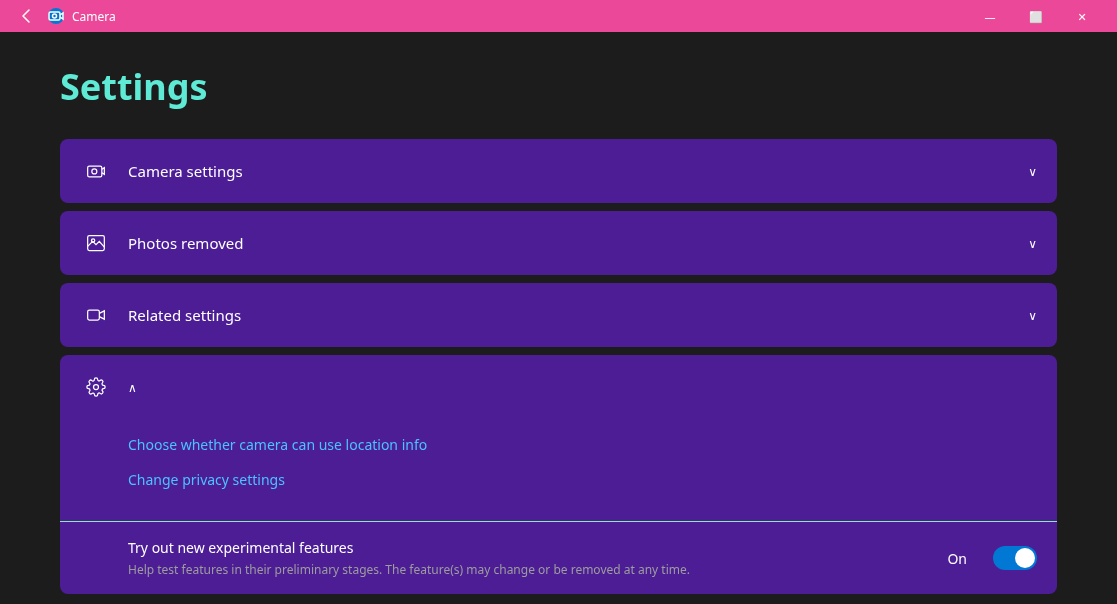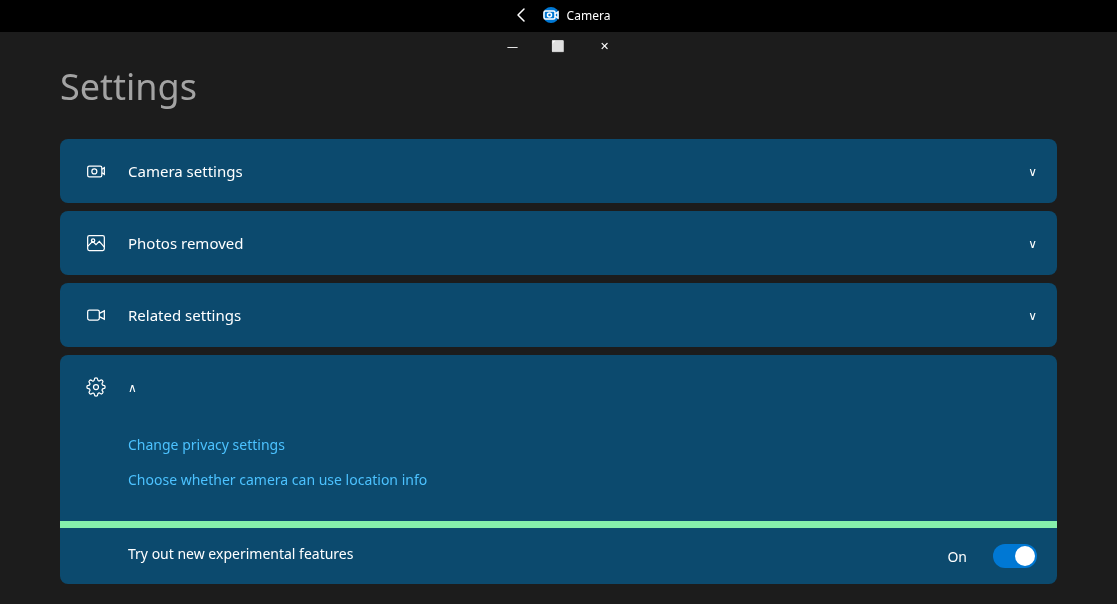--- a/index.html
+++ b/index.html
@@ -13,24 +13,23 @@
       overflow: hidden;
       display: flex;
       flex-direction: column;
     }
 
     
     .title-bar {
       display: flex;
       align-items: center;
       height: 32px;
-      background: #000000;
-      padding: 1px 12px;
+      background: #ec4899;
+      padding: 12px 12px;
       flex-shrink: 0;
-      flex-direction: column;
     }
 
     .title-bar-left {
       display: flex;
       align-items: center;
       gap: 8px;
       flex: 1;
     }
 
     .back-btn {
@@ -79,28 +78,28 @@
 
     
     .content {
       flex: 1;
       padding: 30px 60px 20px 60px;
       overflow-y: auto;
     }
 
     .page-title {
       font-size: 36px;
-      font-weight: 400;
-      color: #a3a3a3;
+      font-weight: 700;
+      color: #5eead4;
       margin-bottom: 28px;
     }
 
     
     .settings-section {
-      background: #0c4a6e;
+      background: #4c1d95;
       border-radius: 8px;
       margin-bottom: 8px;
       overflow: hidden;
     }
 
     .section-header {
       display: flex;
       align-items: center;
       padding: 0 20px;
       height: 64px;
@@ -140,22 +139,23 @@
       color: #4cc2ff;
       font-size: 14px;
       text-decoration: none;
       padding: 8px 0;
       cursor: pointer;
     }
 
     
     .toggle-row {
       display: flex;
+      align-items: center;
       padding: 16px 20px 16px 68px;
-      border-top: 7px solid #86efac;
+      border-top: 1px solid #86efac;
       margin-top: 4px;
     }
 
     .toggle-text {
       flex: 1;
     }
 
     .toggle-title {
       font-size: 14px;
       font-weight: 400;
@@ -288,27 +288,28 @@
       <div class="section-icon">
         <svg viewBox="0 0 24 24" width="22" height="22">
           <circle cx="12" cy="12" r="3"></circle>
           <path d="M19.4 15a1.65 1.65 0 0 0 .33 1.82l.06.06a2 2 0 0 1-2.83 2.83l-.06-.06a1.65 1.65 0 0 0-1.82-.33 1.65 1.65 0 0 0-1 1.51V21a2 2 0 0 1-4 0v-.09A1.65 1.65 0 0 0 9 19.4a1.65 1.65 0 0 0-1.82.33l-.06.06a2 2 0 0 1-2.83-2.83l.06-.06A1.65 1.65 0 0 0 4.68 15a1.65 1.65 0 0 0-1.51-1H3a2 2 0 0 1 0-4h.09A1.65 1.65 0 0 0 4.6 9a1.65 1.65 0 0 0-.33-1.82l-.06-.06a2 2 0 0 1 2.83-2.83l.06.06A1.65 1.65 0 0 0 9 4.68a1.65 1.65 0 0 0 1-1.51V3a2 2 0 0 1 4 0v.09a1.65 1.65 0 0 0 1 1.51 1.65 1.65 0 0 0 1.82-.33l.06-.06a2 2 0 0 1 2.83 2.83l-.06.06A1.65 1.65 0 0 0 19.4 9a1.65 1.65 0 0 0 1.51 1H21a2 2 0 0 1 0 4h-.09a1.65 1.65 0 0 0-1.51 1z"></path>
         </svg>
       </div>
       <span class="chevron">∧</span>
     </div>
 
     <div class="section-content">
+      <a class="link-item">Choose whether camera can use location info</a>
       <a class="link-item">Change privacy settings</a>
-      <a class="link-item">Choose whether camera can use location info</a>
     </div>
 
     <div class="toggle-row">
       <div class="toggle-text">
         <div class="toggle-title">Try out new experimental features</div>
+        <div class="toggle-subtitle">Help test features in their preliminary stages. The feature(s) may change or be removed at any time.</div>
       </div>
       <div class="toggle-right">
         <span class="toggle-label">On</span>
         <div class="toggle-switch">
           <div class="toggle-knob"></div>
         </div>
       </div>
     </div>
   </div>
 

